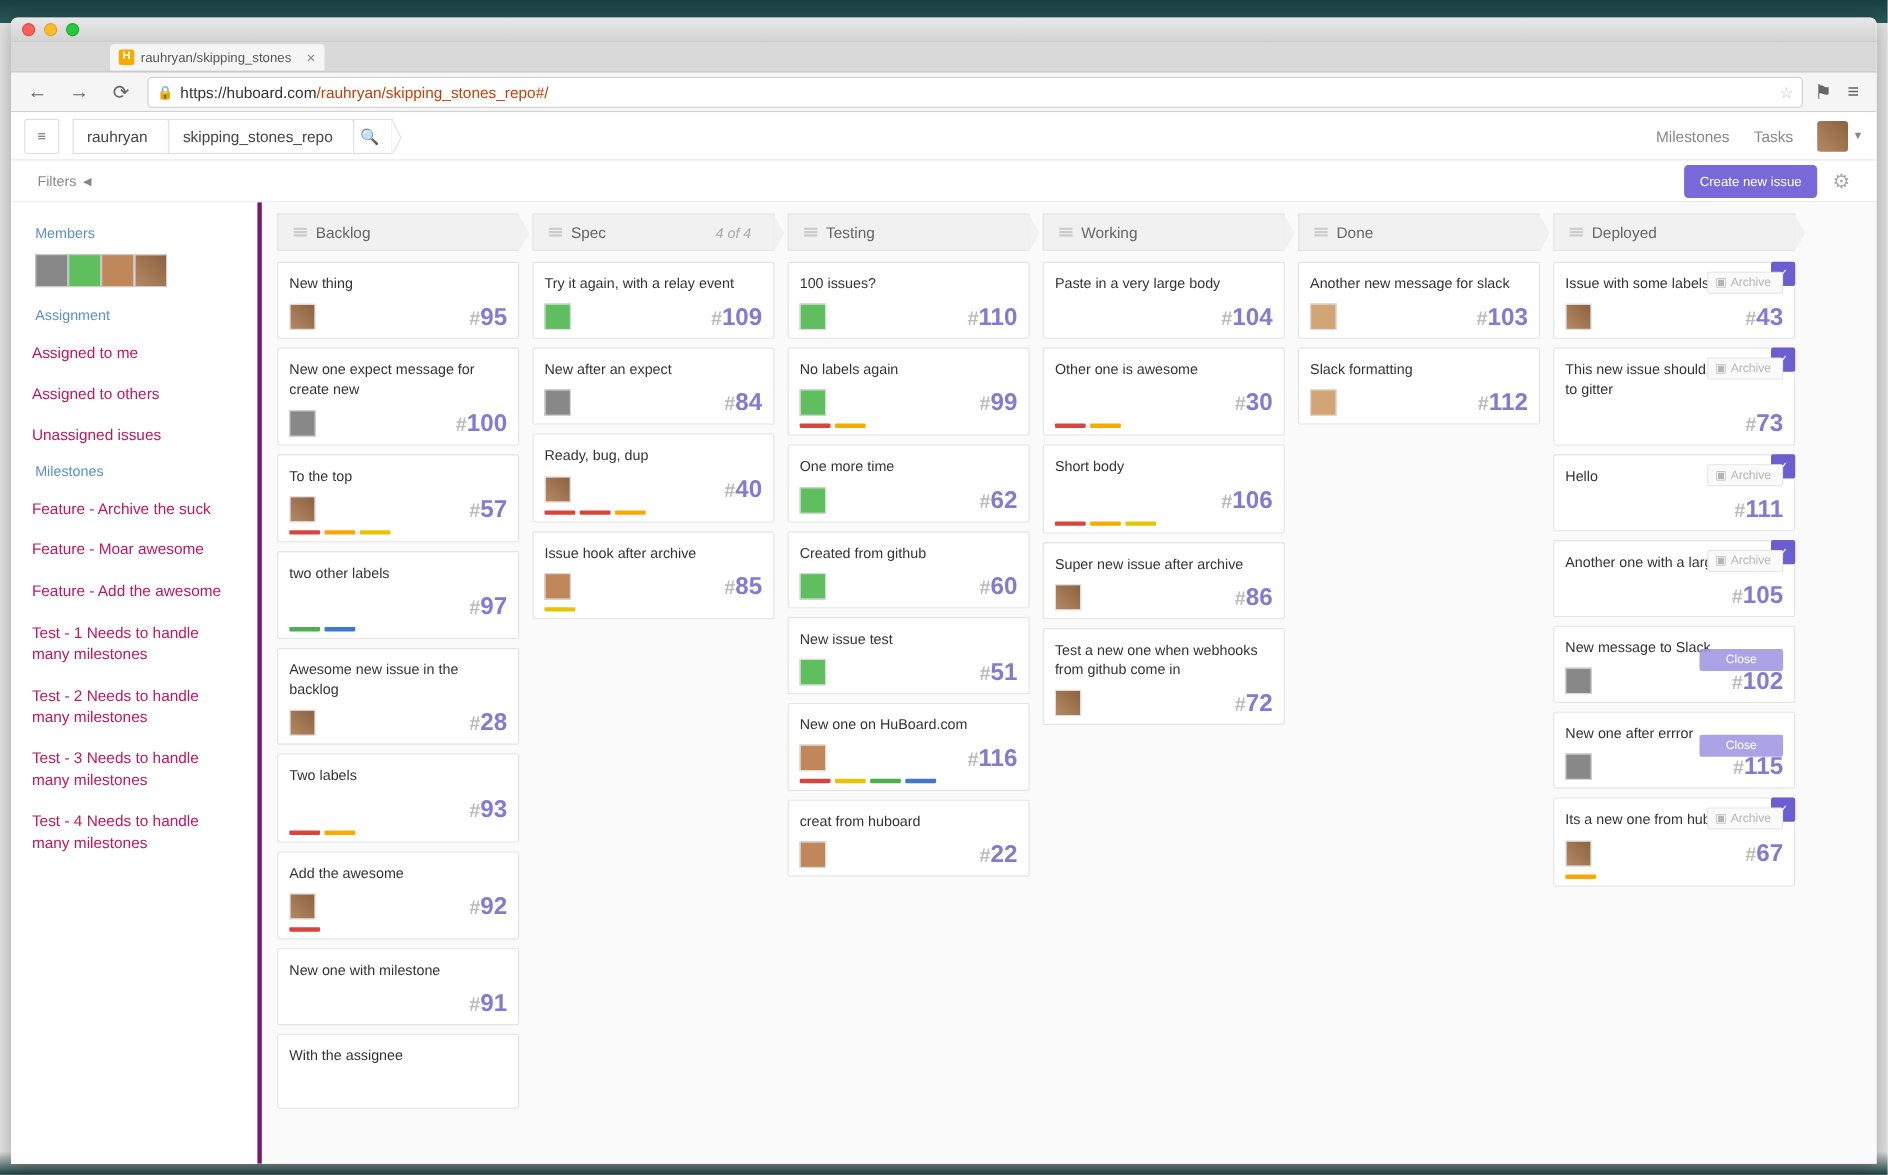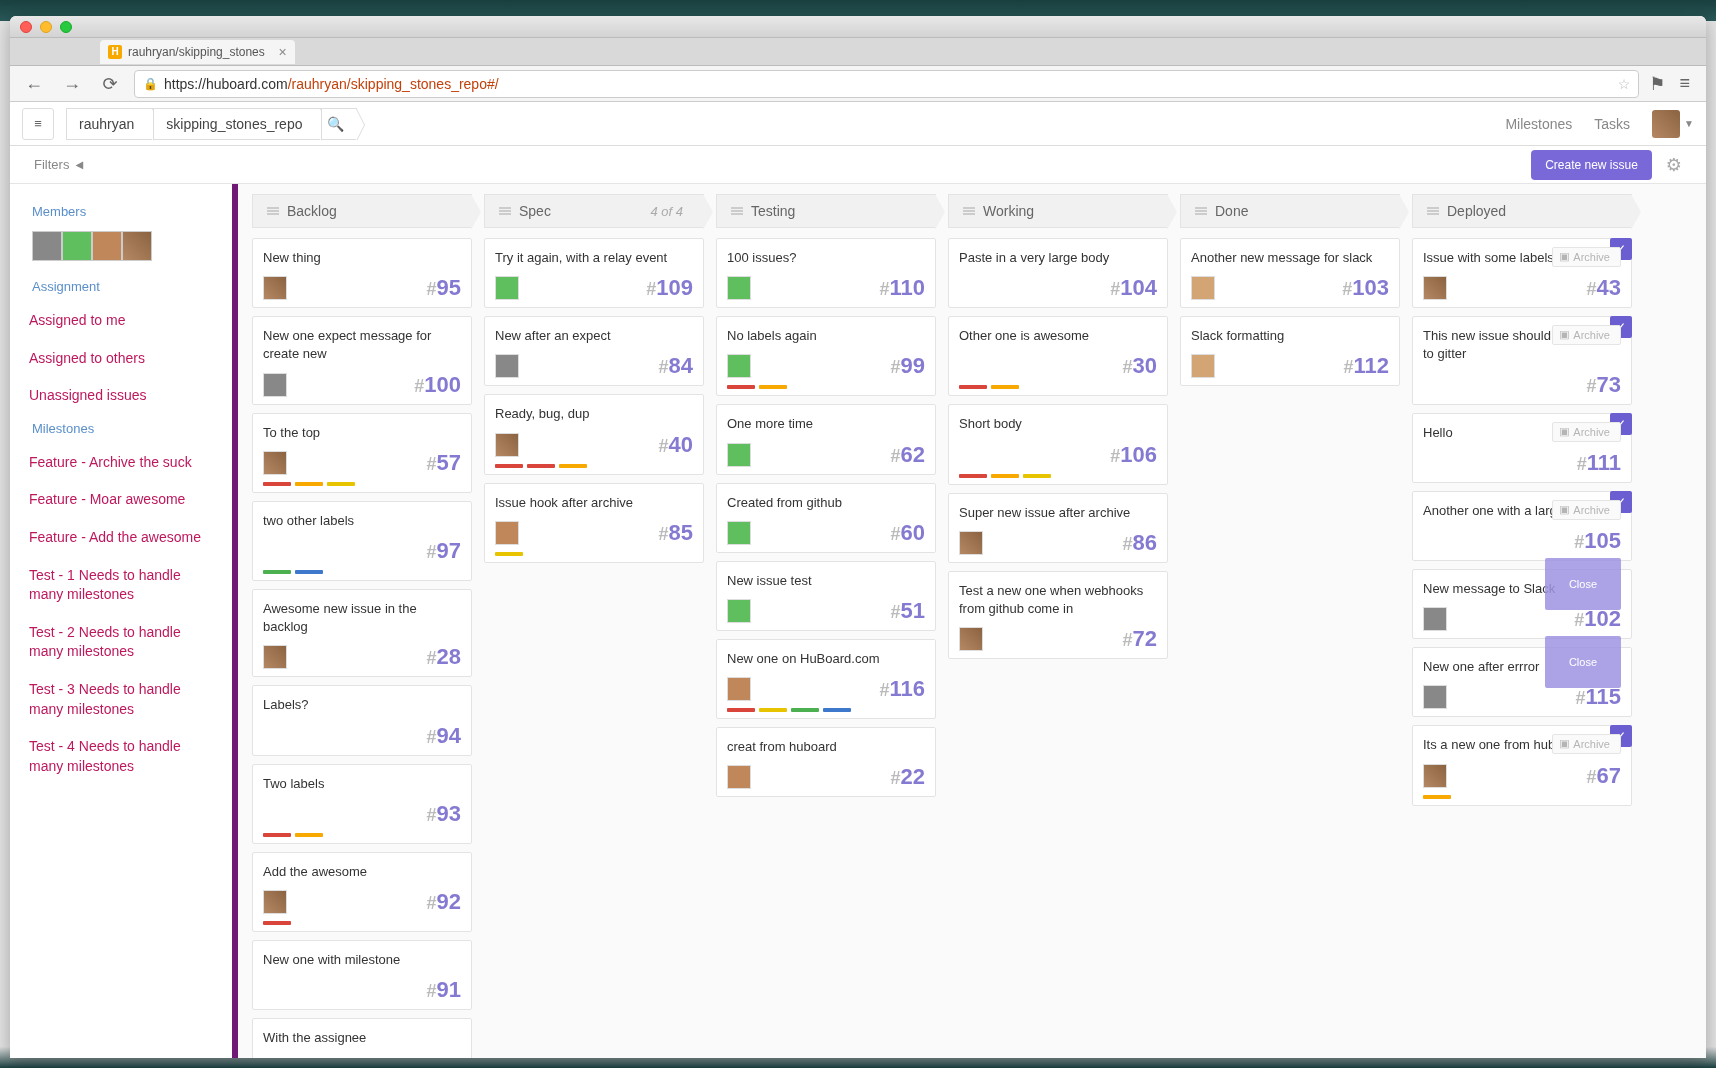--- a/index.html
+++ b/index.html
@@ -46,21 +46,21 @@
   .avatar-sm{width:28px;height:28px;border-radius:3px;background:#c89870;}
   .caret{color:#888;font-size:10px;margin-left:4px;}
   
   .filter-row{height:38px;border-bottom:1px solid #e5e5e5;display:flex;align-items:center;padding:0 24px;background:#fff;}
   .filter-label{color:#888;font-size:13px;display:flex;align-items:center;gap:6px;}
   .filter-caret{font-size:10px;}
   .create-btn{margin-left:auto;background:#7968d8;color:#fff;padding:8px 14px;border-radius:4px;font-size:12px;cursor:pointer;}
   .gear{margin-left:14px;color:#aaa;font-size:18px;}
   
   .content{display:flex;height:calc(100% - 168px);background:#fafafa;}
-  .sidebar{width:228px;border-right:6px solid #701a75;padding:14px 0;background:#fff;overflow-y:auto;}
+  .sidebar{width:228px;border-right:4px solid #701a75;padding:14px 0;background:#fff;overflow-y:auto;}
   .side-head{color:#5a8fc9;font-size:13px;padding:6px 22px 8px;}
   .members-row{display:flex;gap:0;padding:4px 22px 12px;}
   .members-row .mavatar{width:30px;height:30px;border:1px solid #ccc;}
   .side-item{padding:9px 19px;color:#be185d;font-size:14px;cursor:pointer;line-height:1.4;}
   
   .board{flex:1;display:flex;gap:12px;padding:10px 14px;overflow-x:auto;align-items:flex-start;}
   .column{width:220px;flex-shrink:0;}
   .col-header{height:34px;background:#f1f1f1;border:1px solid #e3e3e3;display:flex;align-items:center;padding:0 14px;position:relative;font-size:14px;color:#666;}
   .col-header::after{content:'';position:absolute;right:-10px;top:-1px;width:0;height:0;border-top:18px solid transparent;border-bottom:18px solid transparent;border-left:10px solid #f1f1f1;}
   .col-drag{width:12px;display:flex;flex-direction:column;gap:1px;margin-right:8px;}
@@ -71,21 +71,21 @@
   .card-title{font-size:13px;color:#333;line-height:1.4;margin-bottom:8px;}
   .card-row{display:flex;align-items:center;justify-content:space-between;}
   .card-avatar{width:24px;height:24px;border:1px solid #ddd;background:#ddd;}
   .card-num{font-size:22px;color:#857ad1;font-weight:700;}
   .card-num .hash{color:#bbb;font-size:18px;}
   .labels{display:flex;gap:4px;margin-top:6px;}
   .lbl{height:4px;width:28px;border-radius:1px;}
   .check-badge{position:absolute;top:-1px;right:-1px;width:22px;height:22px;background:#6a5ed0;color:#fff;display:flex;align-items:center;justify-content:center;font-size:12px;border-radius:2px;}
   .ghost-btn{position:absolute;right:10px;top:8px;border:1px solid #e5e5e5;background:#fafafa;color:#b5b5b5;font-size:11px;padding:3px 10px 3px 20px;border-radius:2px;}
   .ghost-btn::before{content:'▣';position:absolute;left:6px;top:2px;font-size:11px;}
-  .close-btn{position:absolute;right:10px;bottom:28px;background:#9e94e3;color:#fff;font-size:11px;padding:20px 24px;border-radius:2px;opacity:.85;}
+  .close-btn{position:absolute;right:10px;bottom:28px;background:#9e94e3;color:#fff;font-size:11px;padding:4px 24px;border-radius:2px;opacity:.85;}
   
   .av-1{background:linear-gradient(45deg,#b58863,#8b6341);} 
   .av-2{background:#5fbf5f;} 
   .av-3{background:#d4a574;} 
   .av-4{background:#888;} 
   .av-5{background:#c0885a;}
 </style>
 </head>
 <body>
 
@@ -224,27 +224,20 @@
               </div>
             </div>
             <div class="card">
               <div class="card-title">Awesome new issue in the backlog</div>
               <div class="card-row">
                 <div class="card-avatar av-1"></div>
                 <div class="card-num"><span class="hash">#</span>28</div>
               </div>
             </div>
             <div class="card">
-              <div class="card-title">Labels?</div>
-              <div class="card-row">
-                <div class="card-avatar " style="visibility: hidden;"></div>
-                <div class="card-num"><span class="hash">#</span>94</div>
-              </div>
-            </div>
-            <div class="card">
               <div class="card-title">Two labels</div>
               <div class="card-row">
                 <div class="card-avatar " style="visibility: hidden;"></div>
                 <div class="card-num"><span class="hash">#</span>93</div>
               </div>
               <div class="labels">
                 <div class="lbl" style="background: rgb(217, 69, 58);"></div>
                 <div class="lbl" style="background: rgb(247, 169, 0);"></div>
               </div>
             </div>

